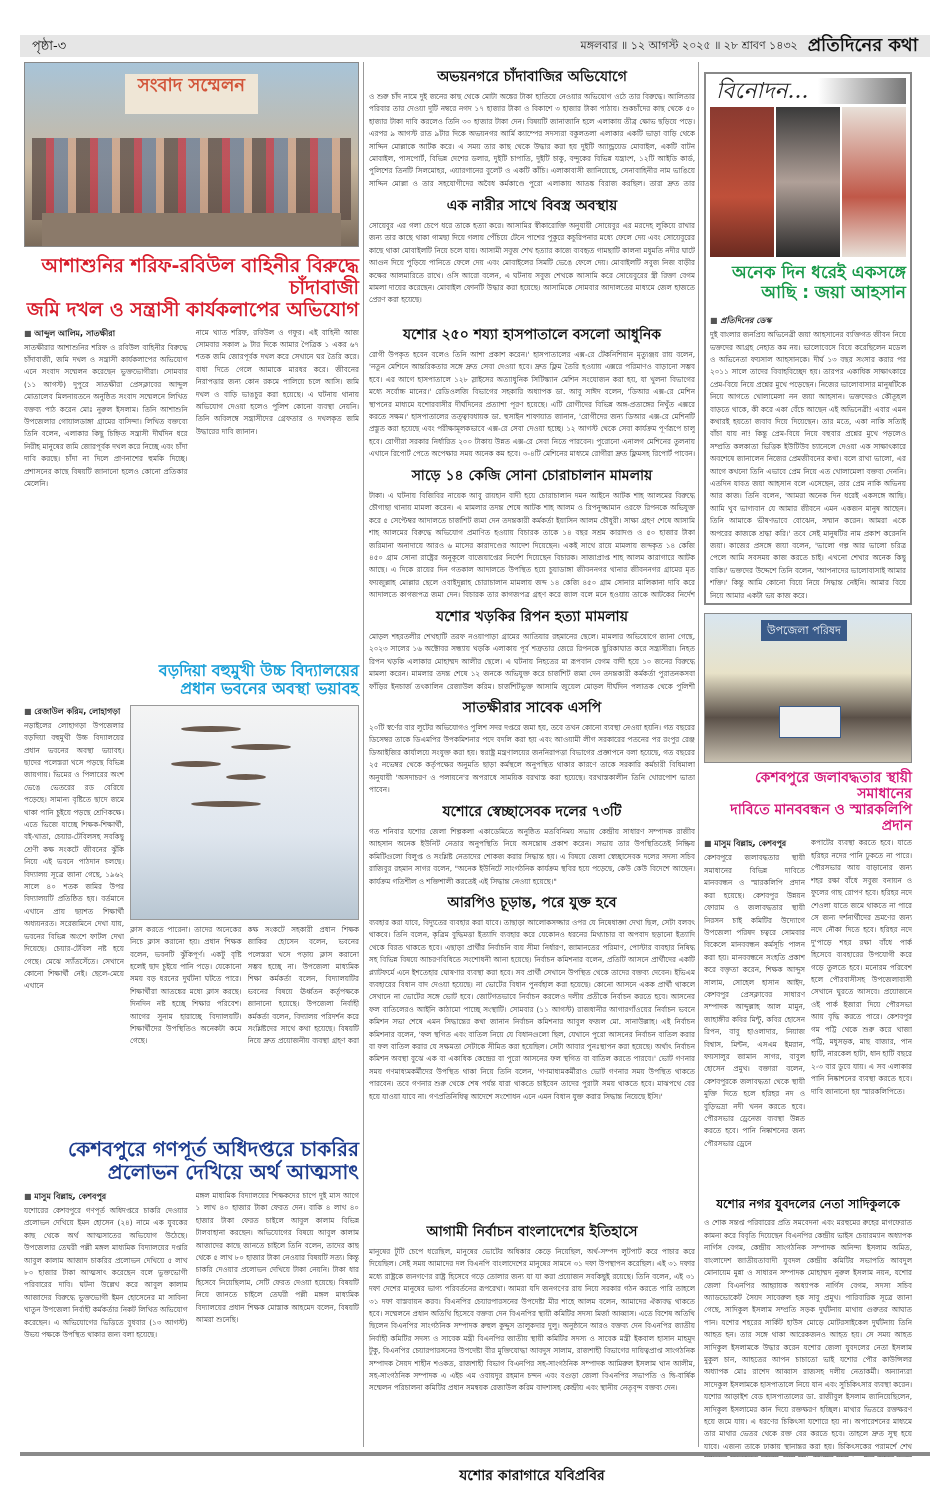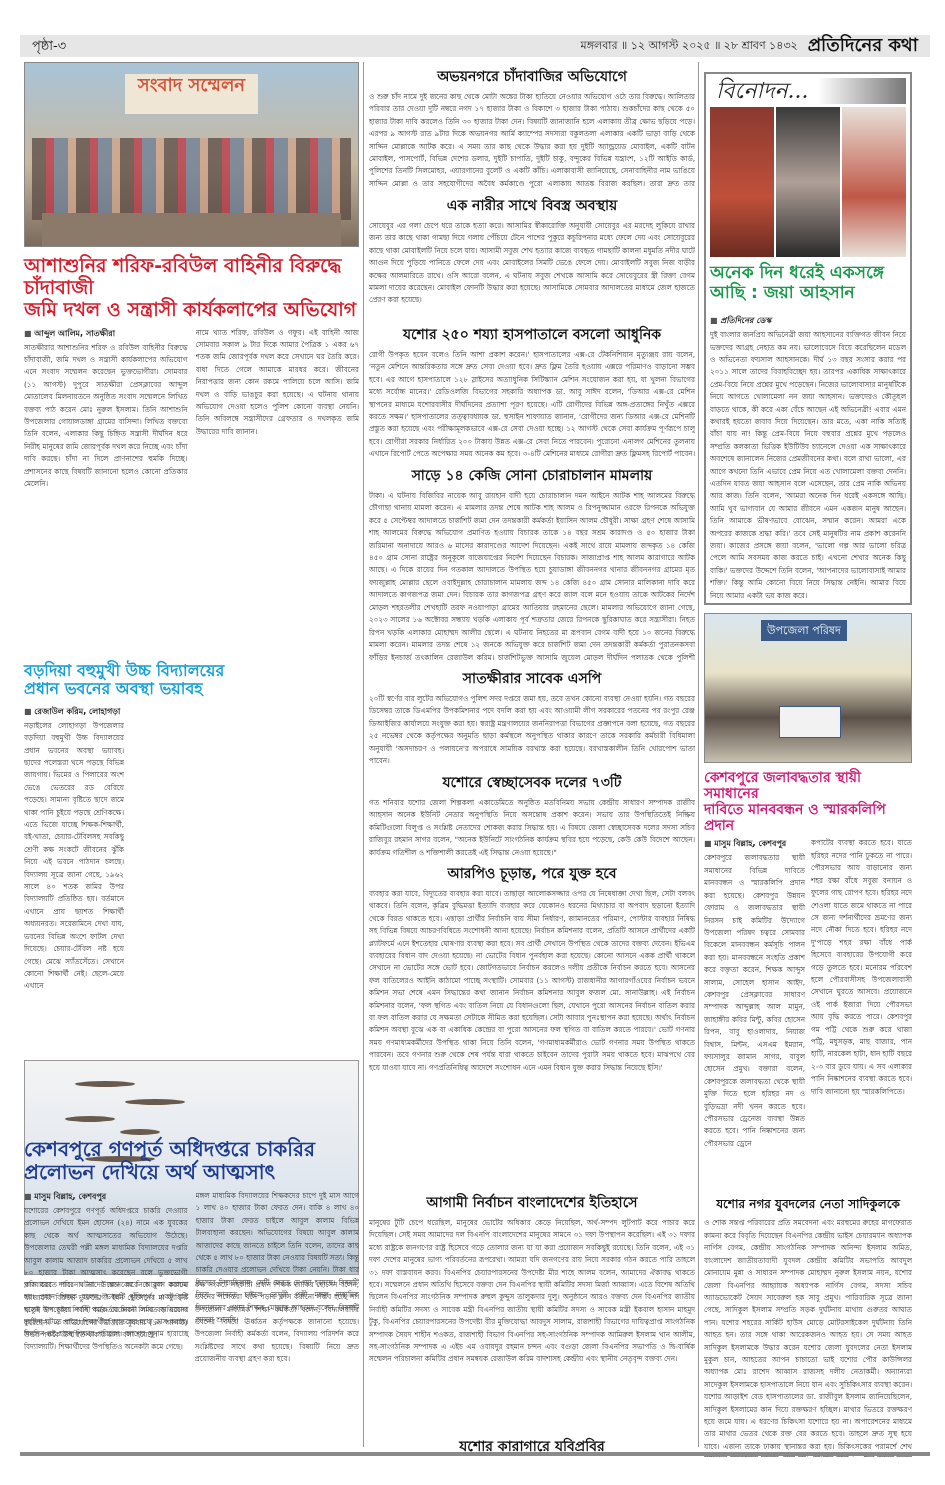--- a/index.html
+++ b/index.html
@@ -7,21 +7,21 @@
   .header { position: absolute; left: 20px; top: 35px; width: 910px; height: 22px; background: #e6e6e6; display: flex; align-items: center; justify-content: space-between; padding: 0 12px; }
   .header .pg { font-size: 13px; color: #111; }
   .header .right { display: flex; align-items: center; gap: 10px; }
   .header .date { font-size: 11px; color: #222; }
   .header .logo { font-family: "DejaVu Serif", serif; font-size: 18px; font-weight: bold; color: #111; }
   .col { position: absolute; }
   .photo { background: linear-gradient(180deg,#a8c4d8 0%,#c9b8a0 55%,#7a6a5a 100%); border: 1px solid #888; position: relative; overflow: hidden; }
   .photo .banner { position:absolute; left:30%; top:6%; width:40%; height:22%; background:#efe6d6; color:#d2553a; font-size:18px; text-align:center; font-weight:bold; line-height:1.2; }
   .photo .people { position:absolute; left:2%; right:2%; bottom:14%; height:45%; background: repeating-linear-gradient(90deg,#5a4a44 0 14px,#b34 14px 22px,#6a7c96 22px 36px,#d0a48a 36px 44px); opacity:.75; }
   .photo .table { position:absolute; left:5%; right:5%; bottom:0; height:18%; background:#8b7a6a; }
-  .headline { font-weight: bold; text-align: left; line-height: 1.15; }
+  .headline { font-weight: bold; text-align: right; line-height: 1.15; }
   .text { font-size: 7.2px; line-height: 12.4px; color: #333; text-align: justify; overflow: hidden; }
   .byline { font-size: 8px; font-weight: bold; color: #222; margin-bottom: 2px; }
   .byline::before { content: "■ "; color: #555; }
   .subhead { font-size: 14px; font-weight: bold; text-align: center; color: #111; margin: 3px 0 2px; }
   .ent-box { border: 2px solid #888; padding: 4px; }
   .ent-title { background: linear-gradient(90deg,#fff 0%,#fff 55%,#777 100%); height: 26px; font-family: "DejaVu Serif", serif; font-size: 22px; font-style: italic; padding-left: 6px; display:flex; align-items:center; }
   .ent-photos { display: flex; height: 150px; margin-top: 3px; gap: 2px; }
   .ent-photos div { flex: 1; }
   .divider { position: absolute; background: #999; }
   .footer-rule { position: absolute; left: 20px; top: 1452px; width: 910px; height: 4px; background: #8a8a8a; }
@@ -61,21 +61,21 @@
       <div class="text" style="height:300px;">নামে খ্যাত শরিফ, রবিউল ও গফুর। এই বাহিনী আজ সোমবার সকাল ৯ টার দিকে আমার পৈত্রিক ১ একর ৬৭ শতক জমি জোরপূর্বক দখল করে সেখানে ঘর তৈরি করে। বাধা দিতে গেলে আমাকে মারধর করে। জীবনের নিরাপত্তার জন্য কোন রকমে পালিয়ে চলে আসি। জমি দখল ও বাড়ি ভাঙচুর করা হয়েছে। এ ঘটনায় থানায় অভিযোগ দেওয়া হলেও পুলিশ কোনো ব্যবস্থা নেয়নি। তিনি অবিলম্বে সন্ত্রাসীদের গ্রেফতার ও দখলকৃত জমি উদ্ধারের দাবি জানান।</div>
     </div>
   </div>
 </div>
 
 <div class="col" style="left:24px; top:662px; width:335px;">
   <div class="headline" style="color:#1aa0d8; font-size:16px;">
     <div>বড়দিয়া বহুমুখী উচ্চ বিদ্যালয়ের</div>
     <div>প্রধান ভবনের অবস্থা ভয়াবহ</div>
   </div>
-  <div style="display:flex; margin-top:6px;flex-direction:column;">
+  <div style="display:flex; gap:6px; margin-top:6px;">
     <div style="width:100px;">
       <div class="byline">রেজাউল করিম, লোহাগড়া</div>
       <div class="text" style="height:340px;">নড়াইলের লোহাগড়া উপজেলার বড়দিয়া বহুমুখী উচ্চ বিদ্যালয়ের প্রধান ভবনের অবস্থা ভয়াবহ। ছাদের পলেস্তরা খসে পড়ছে বিভিন্ন জায়গায়। ভিমের ও পিলারের অংশ ভেঙে ভেতরের রড বেরিয়ে পড়েছে। সামান্য বৃষ্টিতে ছাদে জমে থাকা পানি চুইয়ে পড়ছে শ্রেণিকক্ষে। এতে ভিজে যাচ্ছে শিক্ষক-শিক্ষার্থী, বই-খাতা, চেয়ার-টেবিলসহ সবকিছু শ্রেণী কক্ষ সংকটে জীবনের ঝুঁকি নিয়ে এই ভবনে পাঠদান চলছে। বিদ্যালয় সূত্রে জানা গেছে, ১৯৬২ সালে ৪০ শতক জমির উপর বিদ্যালয়টি প্রতিষ্ঠিত হয়। বর্তমানে এখানে প্রায় ছয়শত শিক্ষার্থী অধ্যয়নরত। সরেজমিনে দেখা যায়, ভবনের বিভিন্ন অংশে ফাটল দেখা দিয়েছে। চেয়ার-টেবিল নষ্ট হয়ে গেছে। মেঝে স্যাঁতসেঁতে। সেখানে কোনো শিক্ষার্থী নেই। ছেলে-মেয়ে এখানে</div>
     </div>
     <div style="flex:1;">
       <div class="ceiling" style="height:215px;">
         <div class="crack" style="left:50px;top:20px;width:60px;"></div>
         <div class="crack" style="left:100px;top:38px;width:60px;"></div>
         <div class="crack" style="left:40px;top:55px;width:50px;"></div>
         <div class="crack" style="left:95px;top:68px;width:40px;"></div>
@@ -109,20 +109,21 @@
 
 <div class="col" style="left:369px; top:62px; width:326px;">
   <div class="subhead">অভয়নগরে চাঁদাবাজির অভিযোগে</div>
   <div class="text" style="height:100px;">ও শুরু চাঁদ নামে দুই জনের কাছ থেকে মোটা অঙ্কের টাকা হাতিয়ে নেওয়ার অভিযোগ ওঠে তার বিরুদ্ধে। আলিতার পরিবার তার দেওয়া দুটি নম্বরে নগদ ১৭ হাজার টাকা ও বিকাশে ৩ হাজার টাকা পাঠায়। শুকচাঁদের কাছ থেকে ৫০ হাজার টাকা দাবি করলেও তিনি ৩০ হাজার টাকা দেন। বিষয়টি জানাজানি হলে এলাকায় তীব্র ক্ষোভ ছড়িয়ে পড়ে। এরপর ৯ আগস্ট রাত ৯টার দিকে অভয়নগর আর্মি ক্যাম্পের সদস্যরা বকুলতলা এলাকার একটি ভাড়া বাড়ি থেকে সাদ্দিন মোল্লাকে আটক করে। এ সময় তার কাছ থেকে উদ্ধার করা হয় দুইটি অ্যান্ড্রয়েড মোবাইল, একটি বাটন মোবাইল, পাসপোর্ট, বিভিন্ন দেশের ডলার, দুইটি চাপাতি, দুইটি চাকু, বন্দুকের বিভিন্ন যন্ত্রাংশ, ১২টি আইডি কার্ড, পুলিশের তিনটি সিলমোহর, এয়ারগানের বুলেট ও একটি কাঁচি। এলাকাবাসী জানিয়েছে, সেনাবাহিনীর নাম ভাঙিয়ে সাদ্দিন মোল্লা ও তার সহযোগীদের অবৈধ কর্মকাণ্ডে পুরো এলাকায় আতঙ্ক বিরাজ করছিল। তারা দ্রুত তার দৃষ্টান্তমূলক শাস্তি ও এলাকায় নিরাপত্তা ফিরিয়ে আনার দাবি জানান।</div>
   <div class="subhead">এক নারীর সাথে বিবস্ত্র অবস্থায়</div>
   <div class="text" style="height:100px;">সোয়েবুর এর গলা চেপে ধরে তাকে হত্যা করে। আসামির স্বীকারোক্তি অনুযায়ী সোয়েবুর এর মরদেহ লুকিয়ে রাখার জন্য তার কাছে থাকা গামছা দিয়ে গলায় পেঁচিয়ে টেনে পাশের পুকুরে কচুরিপনার মধ্যে ফেলে দেয় এবং সোয়েবুরের কাছে থাকা মোবাইলটি নিয়ে চলে যায়। আসামী সবুজ শেখ হত্যার কাজে ব্যবহৃত গামছাটি কালনা মধুমতি নদীর ঘাটে আগুন দিয়ে পুড়িয়ে পানিতে ফেলে দেয় এবং মোবাইলের সিমটি ভেঙে ফেলে দেয়। মোবাইলটি সবুজ নিজ বাড়ীর কক্ষের আলমারিতে রাখে। ওসি আরো বলেন, এ ঘটনায় সবুজ শেখকে আসামি করে সোয়েবুরের স্ত্রী রিক্তা বেগম মামলা দায়ের করেছেন। মোবাইল ফোনটি উদ্ধার করা হয়েছে। আসামিকে সোমবার আদালতের মাধ্যমে জেল হাজতে প্রেরণ করা হয়েছে।</div>
   <div class="subhead">যশোর ২৫০ শয্যা হাসপাতালে বসলো আধুনিক</div>
   <div class="text" style="height:112px;">রোগী উপকৃত হবেন বলেও তিনি আশা প্রকাশ করেন।' হাসপাতালের এক্স-রে টেকনিশিয়ান মৃত্যুঞ্জয় রায় বলেন, 'নতুন মেশিনে আন্তরিকতার সঙ্গে দ্রুত সেবা দেওয়া হবে। দ্রুত ফ্লিম তৈরি হওয়ায় এক্সরে পরিমাণও বাড়ানো সম্ভব হবে। এর আগে হাসপাতালে ১২৮ স্লাইসের অত্যাধুনিক সিটিস্ক্যান মেশিন সংযোজন করা হয়, যা খুলনা বিভাগের মধ্যে সর্বোচ্চ মানের।' রেডিওলজি বিভাগের সহকারি অধ্যাপক ডা. আবু সাঈদ বলেন, 'ডিআর এক্স-রে মেশিন স্থাপনের মাধ্যমে যশোরবাসীর দীর্ঘদিনের প্রত্যাশা পূরণ হয়েছে। এটি রোগীদের বিভিন্ন অঙ্গ-প্রত্যঙ্গের নিখুঁত এক্সরে করতে সক্ষম।' হাসপাতালের তত্ত্বাবধায়ক ডা. হুসাইন শাফায়াত জানান, 'রোগীদের জন্য ডিআর এক্স-রে মেশিনটি প্রস্তুত করা হয়েছে এবং পরীক্ষামূলকভাবে এক্স-রে সেবা দেওয়া হচ্ছে। ১২ আগস্ট থেকে সেবা কার্যক্রম পূর্ণরূপে চালু হবে। রোগীরা সরকার নির্ধারিত ২০০ টাকায় উন্নত এক্স-রে সেবা নিতে পারবেন। পুরোনো এনালগ মেশিনের তুলনায় এখানে রিপোর্ট পেতে অপেক্ষার সময় অনেক কম হবে। ৩-৪টি মেশিনের মাধ্যমে রোগীরা দ্রুত ফ্লিমসহ রিপোর্ট পাবেন। আধুনিক ডিজিটাল এক্স-রে ইমেজিং সিস্টেম প্রচলিত ফিল্মভিত্তিক পদ্ধতির তুলনায় অনেক উন্নত, দ্রুত ও চকচকে ছবি দেয়।</div>
   <div class="subhead">সাড়ে ১৪ কেজি সোনা চোরাচালান মামলায়</div>
   <div class="text" style="height:112px;">টাকা। এ ঘটনায় বিজিবির নায়েক আবু রায়হান বাদী হয়ে চোরাচালান দমন আইনে আটক শাহ আলমের বিরুদ্ধে চৌগাছা থানায় মামলা করেন। এ মামলার তদন্ত শেষে আটক শাহ আলম ও রিপনুজ্জামান ওরফে রিপনকে অভিযুক্ত করে ৫ সেপ্টেম্বর আদালতে চার্জশিট জমা দেন তদন্তকারী কর্মকর্তা ইয়াসিন আলম চৌধুরী। সাক্ষ্য গ্রহণ শেষে আসামি শাহ আলমের বিরুদ্ধে অভিযোগ প্রমাণিত হওয়ায় বিচারক তাকে ১৪ বছর সশ্রম কারাদণ্ড ও ৫০ হাজার টাকা জরিমানা অনাদায়ে আরও ৬ মাসের কারাদণ্ডের আদেশ দিয়েছেন। একই সাথে রায়ে মামলায় জব্দকৃত ১৪ কেজি ৪৫০ গ্রাম সোনা রাষ্ট্রের অনুকূলে বাজেয়াপ্তের নির্দেশ দিয়েছেন বিচারক। সাজাপ্রাপ্ত শাহ আলম কারাগারে আটক আছে। এ দিকে রায়ের দিন গতকাল আদালতে উপস্থিত হয়ে চুয়াডাঙ্গা জীবননগর থানার জীবননগর গ্রামের মৃত ফয়জুল্লাহ মোল্লার ছেলে ওবাইদুল্লাহ চোরাচালান মামলায় জব্দ ১৪ কেজি ৪৫০ গ্রাম সোনার মালিকানা দাবি করে আদালতে কাগজপত্র জমা দেন। বিচারক তার কাগজপত্র গ্রহণ করে জাল বলে মনে হওয়ায় তাকে আটকের নির্দেশ দেন। পরে প্রতারণা ও জালিয়াতির অভিযোগে জেলা ও দায়রা জজ আদালতের দায়িত্ব প্রাপ্ত পেশকার আল আমিন আটক ওবাইদুল্লাহকে সোপর্দ ও বাদী হয়ে জুডিসিয়াল ম্যাজিস্ট্রেট আদালতে মামলা মামলা করেছেন। সিনিয়র জুডিসিয়াল ম্যাজিস্ট্রেট রহমত আলী আসামিকে কারাগারে পাঠানোর আদেশ দিয়েছেন।</div>
+  <div class="subhead">যশোর খড়কির রিপন হত্যা মামলায়</div>
   <div class="text" style="height:62px;">মোড়ল শহরতলীর শেখহাটি তরফ নওয়াপাড়া গ্রামের আতিয়ার রহমানের ছেলে। মামলার অভিযোগে জানা গেছে, ২০২৩ সালের ১৬ অক্টোবর সন্ধ্যায় খড়কি এলাকায় পূর্ব শত্রুতার জেরে রিপনকে ছুরিকাঘাত করে সন্ত্রাসীরা। নিহত রিপন খড়কি এলাকার মোহাম্মদ আলীর ছেলে। এ ঘটনায় নিহতের মা রূপবান বেগম বাদী হয়ে ১০ জনের বিরুদ্ধে মামলা করেন। মামলার তদন্ত শেষে ১২ জনকে অভিযুক্ত করে চার্জশিট জমা দেন তদন্তকারী কর্মকর্তা পুরাতনকসবা ফাঁড়ির ইনচার্জ তৎকালিন রেজাউল করিম। চার্জশিটভুক্ত আসামি জুয়েল মোড়ল দীর্ঘদিন পলাতক থেকে পুলিশী গ্রেফতার এড়াতে আদালতে আত্মসমর্পণ করলে বিচারক তাকে কারাগারে পাঠানোর এ আদেশ দিয়েছেন।</div>
   <div class="subhead">সাতক্ষীরার সাবেক এসপি</div>
   <div class="text" style="height:75px;">২০টি স্বর্ণের বার লুটের অভিযোগও পুলিশ সদর দপ্তরে জমা হয়, তবে তখন কোনো ব্যবস্থা নেওয়া হয়নি। গত বছরের ডিসেম্বর তাকে ডিএমপির উপকমিশনার পদে বদলি করা হয় এবং আওয়ামী লীগ সরকারের পতনের পর রংপুর রেঞ্জ ডিআইজির কার্যালয়ে সংযুক্ত করা হয়। স্বরাষ্ট্র মন্ত্রণালয়ের জননিরাপত্তা বিভাগের প্রজ্ঞাপনে বলা হয়েছে, গত বছরের ২৫ নভেম্বর থেকে কর্তৃপক্ষের অনুমতি ছাড়া কর্মস্থলে অনুপস্থিত থাকার কারণে তাকে সরকারি কর্মচারী বিধিমালা অনুযায়ী 'অসদাচরণ ও পলায়নে'র অপরাধে সাময়িক বরখাস্ত করা হয়েছে। বরখাস্তকালীন তিনি খোরপোশ ভাতা পাবেন।</div>
   <div class="subhead">যশোরে স্বেচ্ছাসেবক দলের ৭৩টি</div>
   <div class="text" style="height:62px;">গত শনিবার যশোর জেলা শিল্পকলা একাডেমিতে অনুষ্ঠিত মতবিনিময় সভায় কেন্দ্রীয় সাধারণ সম্পাদক রাজীব আহসান অনেক ইউনিট নেতার অনুপস্থিতি নিয়ে অসন্তোষ প্রকাশ করেন। সভায় তার উপস্থিতিতেই নিষ্ক্রিয় কমিটিগুলো বিলুপ্ত ও সংশ্লিষ্ট নেতাদের শোকজ করার সিদ্ধান্ত হয়। এ বিষয়ে জেলা স্বেচ্ছাসেবক দলের সদস্য সচিব রাজিবুর রহমান সাগর বলেন, "অনেক ইউনিটে সাংগঠনিক কার্যক্রম স্থবির হয়ে পড়েছে, কেউ কেউ বিদেশে আছেন। কার্যক্রম গতিশীল ও শক্তিশালী করতেই এই সিদ্ধান্ত নেওয়া হয়েছে।"</div>
   <div class="subhead">আরপিও চূড়ান্ত, পরে যুক্ত হবে</div>
   <div class="text" style="height:300px;">ব্যবহার করা যাবে, বিদ্যুতের ব্যবহার করা যাবে। তাছাড়া আলোকসজ্জার ওপর যে নিষেধাজ্ঞা দেখা ছিল, সেটা বলবৎ থাকবে। তিনি বলেন, কৃত্রিম বুদ্ধিমত্তা ইত্যাদি ব্যবহার করে যেকোনও ধরনের মিথ্যাচার বা অপবাদ ছড়ানো ইত্যাদি থেকে বিরত থাকতে হবে। এছাড়া প্রার্থীর নির্বাচনি ব্যয় সীমা নির্ধারণ, জামানতের পরিমাণ, পোস্টার ব্যবহার নিষিদ্ধ সহ বিভিন্ন বিষয়ে আচরণবিধিতে সংশোধনী আনা হয়েছে। নির্বাচন কমিশনার বলেন, প্রতিটি আসনে প্রার্থীদের একটি প্ল্যাটফর্মে এনে ইশতেহার ঘোষণার ব্যবস্থা করা হবে। সব প্রার্থী সেখানে উপস্থিত থেকে তাদের বক্তব্য দেবেন। ইভিএম ব্যবহারের বিধান বাদ দেওয়া হয়েছে। না ভোটের বিধান পুনর্বহাল করা হয়েছে। কোনো আসনে একক প্রার্থী থাকলে সেখানে না ভোটের সঙ্গে ভোট হবে। জোটগতভাবে নির্বাচন করলেও দলীয় প্রতীকে নির্বাচন করতে হবে। আসনের ফল বাতিলেরও আইনি কাঠামো পাচ্ছে সংস্থাটি। সোমবার (১১ আগস্ট) রাজধানীর আগারগাঁওয়ের নির্বাচন ভবনে কমিশন সভা শেষে এমন সিদ্ধান্তের কথা জানান নির্বাচন কমিশনার আবুল ফজল মো. সানাউল্লাহ। এই নির্বাচন কমিশনার বলেন, 'ফল স্থগিত এবং বাতিল নিয়ে যে বিধানগুলো ছিল, যেখানে পুরো আসনের নির্বাচন বাতিল করার বা ফল বাতিল করার যে সক্ষমতা সেটাকে সীমিত করা হয়েছিল। সেটা আবার পুনঃস্থাপন করা হয়েছে। অর্থাৎ নির্বাচন কমিশন অবস্থা বুঝে এক বা একাধিক কেন্দ্রের বা পুরো আসনের ফল স্থগিত বা বাতিল করতে পারবে।' ভোট গণনার সময় গণমাধ্যমকর্মীদের উপস্থিত থাকা নিয়ে তিনি বলেন, 'গণমাধ্যমকর্মীরাও ভোট গণনার সময় উপস্থিত থাকতে পারবেন। তবে গণনার শুরু থেকে শেষ পর্যন্ত যারা থাকতে চাইবেন তাদের পুরাটা সময় থাকতে হবে। মাঝপথে বের হয়ে যাওয়া যাবে না। গণপ্রতিনিধিত্ব আদেশে সংশোধন এনে এমন বিধান যুক্ত করার সিদ্ধান্ত নিয়েছে ইসি।'</div>
   <div class="subhead">আগামী নির্বাচন বাংলাদেশের ইতিহাসে</div>
   <div class="text" style="height:215px;">মানুষের টুটি চেপে ধরেছিল, মানুষের ভোটের অধিকার কেড়ে নিয়েছিল, অর্থ-সম্পদ লুটপাট করে পাচার করে দিয়েছিল। সেই সময় আমাদের দল বিএনপি বাংলাদেশের মানুষের সামনে ৩১ দফা উপস্থাপন করেছিল। এই ৩১ দফার মধ্যে রাষ্ট্রকে জনগণের রাষ্ট্র হিসেবে গড়ে তোলার জন্য যা যা করা প্রয়োজন সবকিছুই রয়েছে। তিনি বলেন, এই ৩১ দফা দেশের মানুষের ভাগ্য পরিবর্তনের রূপরেখা। আমরা যদি জনগণের রায় নিয়ে সরকার গঠন করতে পারি তাহলে ৩১ দফা বাস্তবায়ন করব। বিএনপির চেয়ারপারসনের উপদেষ্টা মীর শাহে আলম বলেন, আমাদের ঐক্যবদ্ধ থাকতে হবে। সম্মেলনে প্রধান অতিথি হিসেবে বক্তব্য দেন বিএনপির স্থায়ী কমিটির সদস্য মির্জা আব্বাস। এতে বিশেষ অতিথি ছিলেন বিএনপির সাংগঠনিক সম্পাদক রুহুল কুদ্দুস তালুকদার দুলু। অনুষ্ঠানে আরও বক্তব্য দেন বিএনপির জাতীয় নির্বাহী কমিটির সদস্য ও সাবেক মন্ত্রী বিএনপির জাতীয় স্থায়ী কমিটির সদস্য ও সাবেক মন্ত্রী ইকবাল হাসান মাহমুদ টুকু, বিএনপির চেয়ারপারসনের উপদেষ্টা বীর মুক্তিযোদ্ধা আবদুস সালাম, রাজশাহী বিভাগের দায়িত্বপ্রাপ্ত সাংগঠনিক সম্পাদক সৈয়দ শাহীন শওকত, রাজশাহী বিভাগ বিএনপির সহ-সাংগঠনিক সম্পাদক আমিরুল ইসলাম খান আলীম, সহ-সাংগঠনিক সম্পাদক এ এইচ এম ওবায়দুর রহমান চন্দন এবং বগুড়া জেলা বিএনপির সভাপতি ও দ্বি-বার্ষিক সম্মেলন পরিচালনা কমিটির প্রধান সমন্বয়ক রেজাউল করিম বাদশাসহ কেন্দ্রীয় এবং স্থানীয় নেতৃবৃন্দ বক্তব্য দেন।</div>
   <div class="subhead">যশোর কারাগারে যবিপ্রবির</div>

